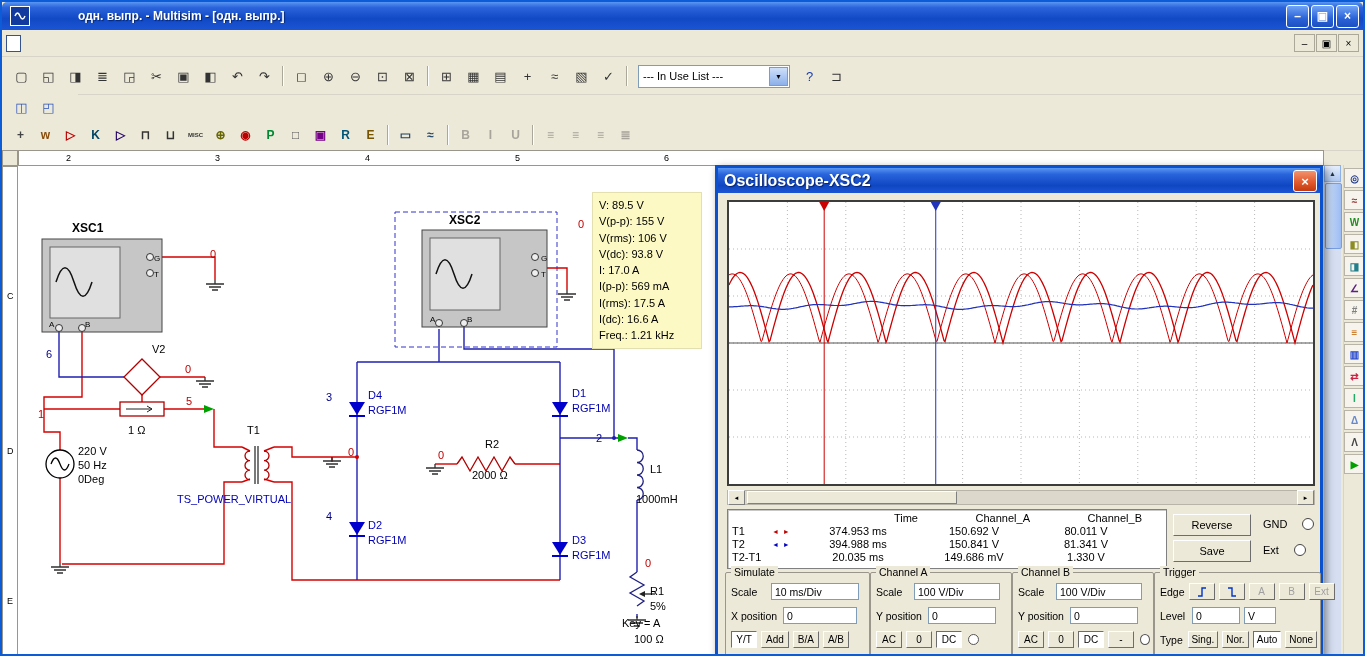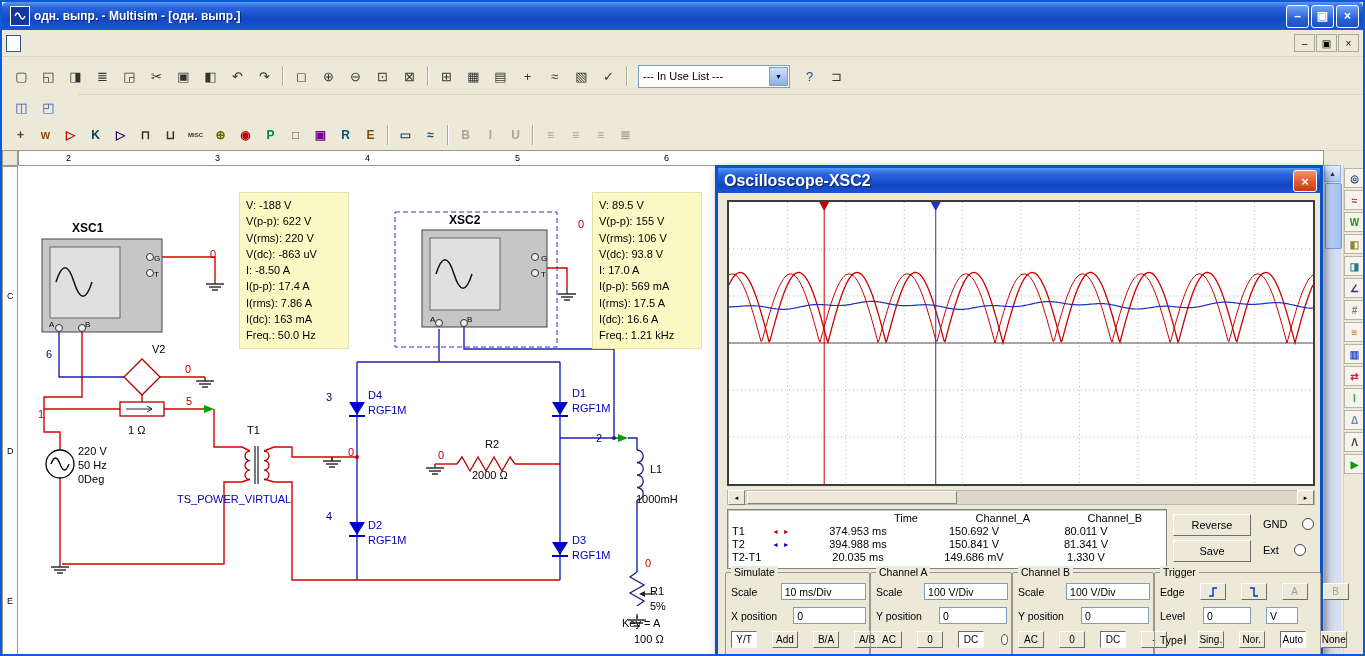--- a/index.html
+++ b/index.html
@@ -6,21 +6,21 @@
   #root{position:relative;width:1365px;height:656px;background:#ece9d8;overflow:hidden;
         font-family:"Liberation Sans",sans-serif;font-size:12px;color:#000;
         border:2px solid #0b5cd6;box-sizing:border-box;}
   
   .titlebar{position:absolute;top:0;left:0;right:0;height:28px;
     background:linear-gradient(180deg,#5a96f2 0%,#2a64dc 20%,#1148c4 60%,#1c55d4 100%);
     display:flex;align-items:center;padding:0 4px;border-radius:5px 5px 0 0;}
   .titlebar .app-icon{width:18px;height:18px;margin:0 4px;background:#123a9e;border:1px solid #fff;
     display:flex;align-items:center;justify-content:center;}
   .title-text{color:#fff;font-weight:bold;font-size:12px;text-shadow:1px 1px 1px #03246e;flex:1;
-    white-space:nowrap;overflow:hidden;}
+    white-space:nowrap;overflow:hidden;margin-left:44px;}
   .xp-btns{display:flex;gap:2px;}
   .xp-btn{width:21px;height:21px;border-radius:3px;color:#fff;font-weight:bold;font-size:12px;
     display:flex;align-items:center;justify-content:center;border:1px solid #fff;
     background:linear-gradient(180deg,#70a4f6,#2a62d8 60%,#1c50c0);cursor:default;}
   
   .menubar{position:absolute;top:28px;left:0;right:0;height:26px;background:#ece9d8;
     display:flex;align-items:center;border-bottom:1px solid #d8d4c8;}
   .doc-icon{width:13px;height:15px;background:#fff;border:1px solid #36538c;margin:0 6px 0 4px;}
   .menu-item{padding:3px 8px;cursor:default;}
   .mdi-btns{margin-left:auto;display:flex;gap:1px;padding-right:4px;}
@@ -91,21 +91,21 @@
   .ro-h{text-align:right;}
   .ro-c{text-align:center;}
   .ro-spin{font-size:7px;letter-spacing:1px;}
   .ro-spin.red{color:#c00000;} .ro-spin.blue{color:#0000c0;}
   .btn{position:absolute;height:20px;background:#ece9d8;border:1px solid;border-color:#fff #6d6d6d #6d6d6d #fff;
     font-size:11px;display:flex;align-items:center;justify-content:center;}
   .radio-row{position:absolute;display:flex;align-items:center;gap:15px;font-size:11px;}
   .radio-circle{width:10px;height:10px;border-radius:50%;border:1px solid #444;background:#fff;}
   .grp{position:absolute;top:404px;height:84px;border:1px solid #9a968c;border-radius:2px;font-size:10.5px;}
   .grp-title{position:absolute;top:-7px;left:5px;background:#ece9d8;padding:0 3px;}
-  .grp-row{display:flex;align-items:center;gap:15px;margin:7px 3px 0 5px;}
+  .grp-row{display:flex;align-items:center;gap:4px;margin:7px 3px 0 5px;}
   .grp-row:first-of-type{margin-top:10px;}
   .glab{white-space:nowrap;}
   .ibox{height:15px;background:#fff;border:1px solid #7f9db9;padding:0 3px;display:flex;align-items:center;
     font-size:10.5px;white-space:nowrap;}
   .seg{height:15px;min-width:16px;padding:0 4px;background:#ece9d8;border:1px solid;
     border-color:#fff #6d6d6d #6d6d6d #fff;font-size:10px;display:flex;align-items:center;justify-content:center;}
   .seg.pressed{background:#fff;border-color:#6d6d6d #fff #fff #6d6d6d;}
   .seg.disabled{color:#a0a0a0;}
   .mini-circle{width:9px;height:9px;border-radius:50%;border:1px solid #555;background:#fff;margin-left:2px;}
   svg text{font-family:"Liberation Sans",sans-serif;}
@@ -397,31 +397,20 @@
           <text x="31" y="161" fill="#000000" font-size="8">A</text>
           <text x="67" y="161" fill="#000000" font-size="8">B</text>
           <text x="523" y="95" fill="#000000" font-size="8">G</text>
           <text x="523" y="111" fill="#000000" font-size="8">T</text>
           <text x="412" y="156" fill="#000000" font-size="8">A</text>
           <text x="449" y="156" fill="#000000" font-size="8">B</text>
         </g>
     </svg>
 
     
-    <div class="probe-box" style="left:221px;top:26px;">
-        <div class="probe-line">V: -188 V</div>
-        <div class="probe-line">V(p-p): 622 V</div>
-        <div class="probe-line">V(rms): 220 V</div>
-        <div class="probe-line">V(dc): -863 uV</div>
-        <div class="probe-line">I: -8.50 A</div>
-        <div class="probe-line">I(p-p): 17.4 A</div>
-        <div class="probe-line">I(rms): 7.86 A</div>
-        <div class="probe-line">I(dc): 163 mA</div>
-        <div class="probe-line">Freq.: 50.0 Hz</div>
-      </div>
     <div class="probe-box" style="left:574px;top:26px;">
         <div class="probe-line">V: 89.5 V</div>
         <div class="probe-line">V(p-p): 155 V</div>
         <div class="probe-line">V(rms): 106 V</div>
         <div class="probe-line">V(dc): 93.8 V</div>
         <div class="probe-line">I: 17.0 A</div>
         <div class="probe-line">I(p-p): 569 mA</div>
         <div class="probe-line">I(rms): 17.5 A</div>
         <div class="probe-line">I(dc): 16.6 A</div>
         <div class="probe-line">Freq.: 1.21 kHz</div>

